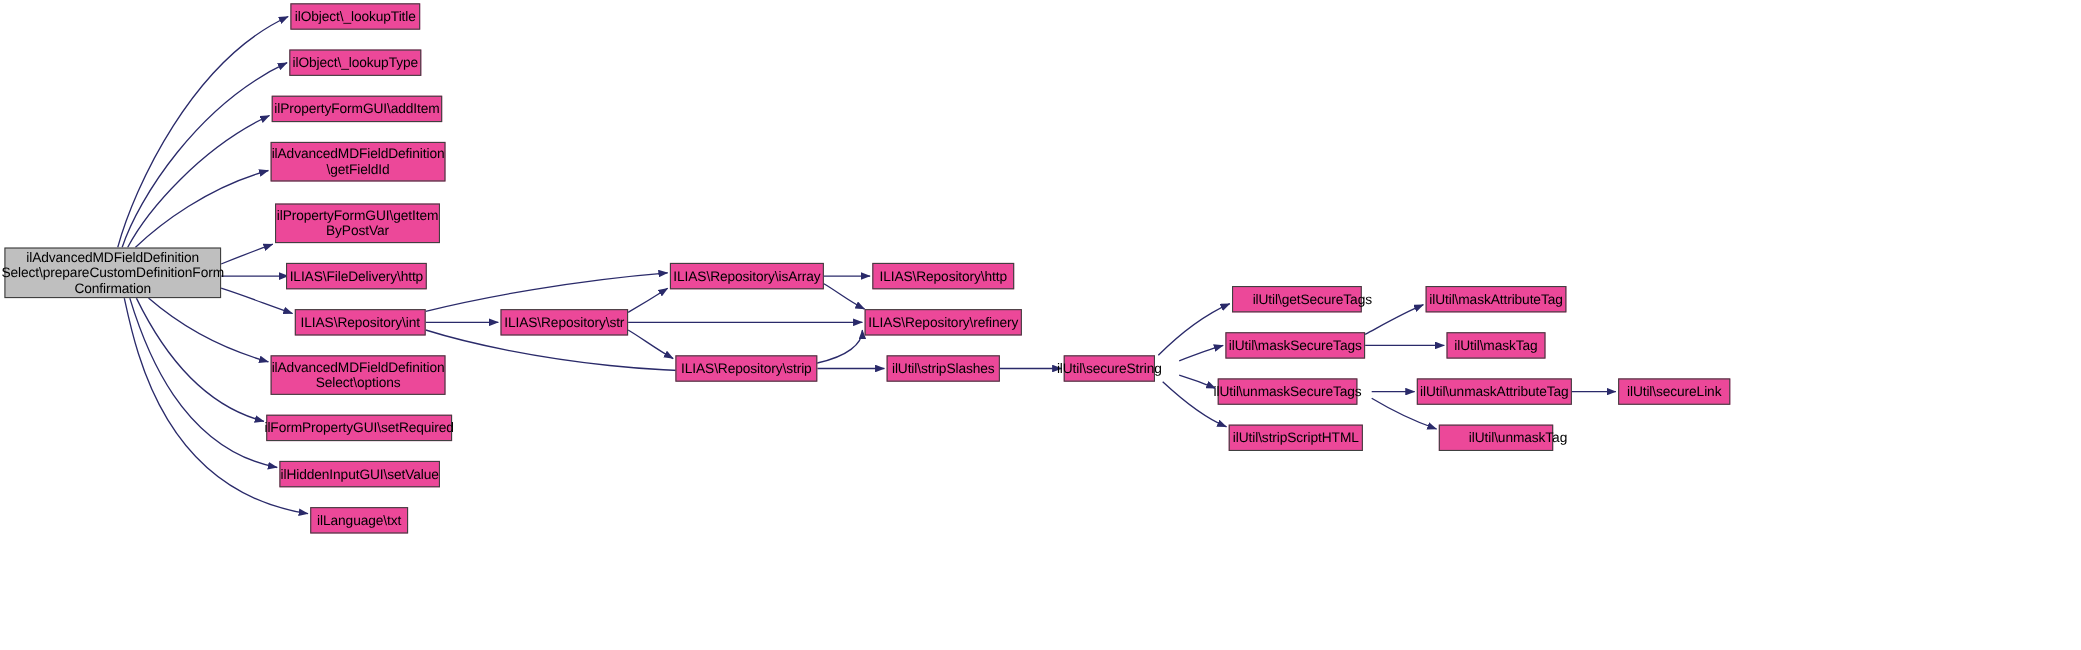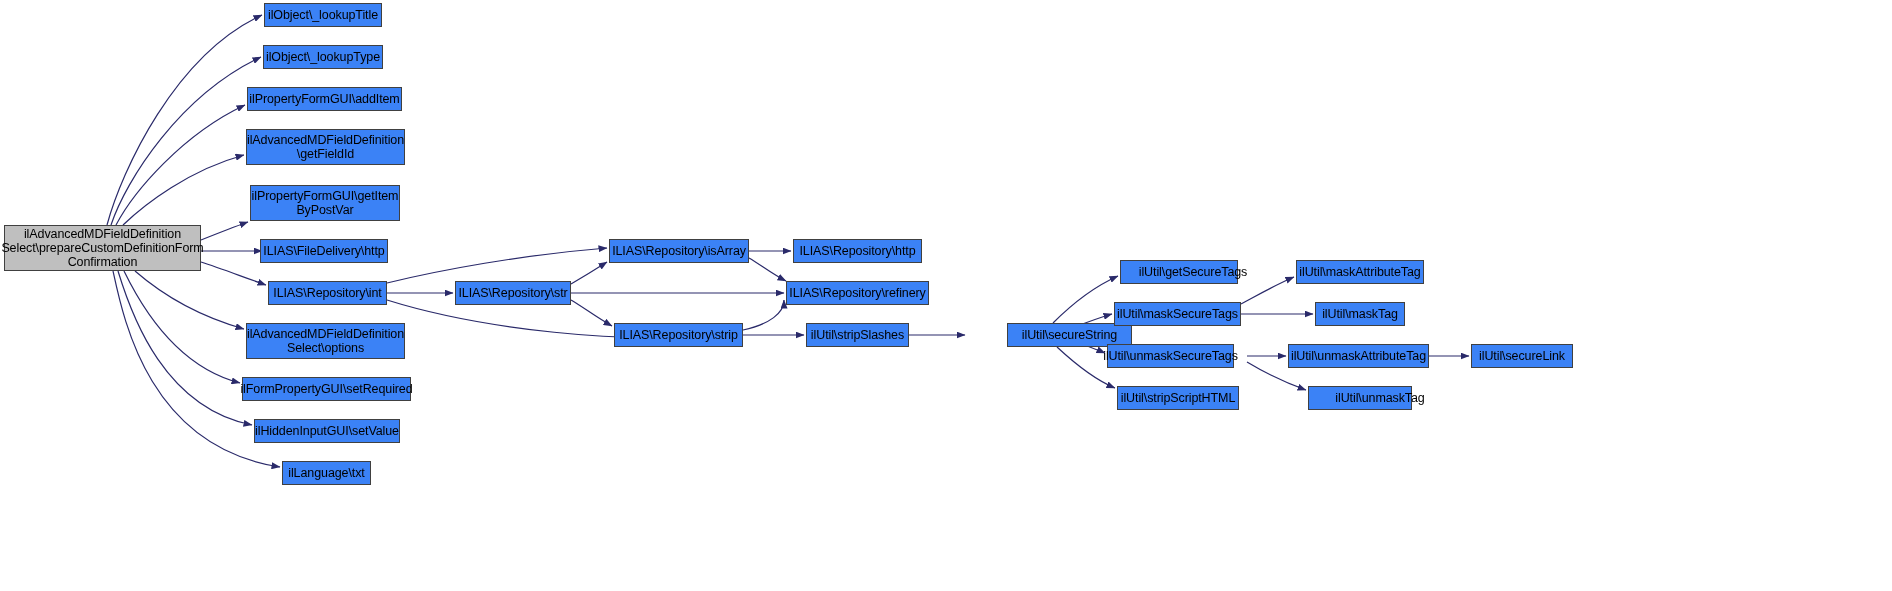--- a/index.html
+++ b/index.html
@@ -21,21 +21,21 @@
     left: 0;
     top: 0;
     width: 1892px;
     height: 591px;
     pointer-events: none;
   }
   .node {
     position: absolute;
     box-sizing: border-box;
     border: 1px solid #404040;
-    background: #3b82f6;
+    background: #ec4899;
     color: #000000;
     font-size: 12.5px;
     line-height: 14px;
     display: flex;
     align-items: center;
     justify-content: center;
     text-align: center;
     white-space: pre-line;
     letter-spacing: -0.1px;
     z-index: 5;
@@ -110,21 +110,21 @@
 Select\options</span></div>
       <div class="node" style="left: 242px; top: 377px; width: 169px; height: 24px;"><span class="node-label">ilFormPropertyGUI\setRequired</span></div>
       <div class="node" style="left: 254px; top: 419px; width: 146px; height: 24px;"><span class="node-label">ilHiddenInputGUI\setValue</span></div>
       <div class="node" style="left: 282px; top: 461px; width: 89px; height: 24px;"><span class="node-label">ilLanguage\txt</span></div>
       <div class="node" style="left: 455px; top: 281px; width: 116px; height: 24px;"><span class="node-label">ILIAS\Repository\str</span></div>
       <div class="node" style="left: 609px; top: 239px; width: 140px; height: 24px;"><span class="node-label">ILIAS\Repository\isArray</span></div>
       <div class="node" style="left: 614px; top: 323px; width: 129px; height: 24px;"><span class="node-label">ILIAS\Repository\strip</span></div>
       <div class="node" style="left: 793px; top: 239px; width: 129px; height: 24px;"><span class="node-label">ILIAS\Repository\http</span></div>
       <div class="node" style="left: 786px; top: 281px; width: 143px; height: 24px;"><span class="node-label">ILIAS\Repository\refinery</span></div>
       <div class="node" style="left: 806px; top: 323px; width: 103px; height: 24px;"><span class="node-label">ilUtil\stripSlashes</span></div>
-      <div class="node" style="left: 967px; top: 323px; width: 125px; height: 24px; margin-left: 40px;"><span class="node-label">ilUtil\secureString</span></div>
+      <div class="node" style="left: 967px; top: 323px; width: 83px; height: 24px;"><span class="node-label">ilUtil\secureString</span></div>
       <div class="node" style="left: 1120px; top: 260px; width: 118px; height: 24px; padding-left: 28px;"><span class="node-label">ilUtil\getSecureTags</span></div>
       <div class="node" style="left: 1114px; top: 302px; width: 127px; height: 24px;"><span class="node-label">ilUtil\maskSecureTags</span></div>
       <div class="node" style="left: 1107px; top: 344px; width: 127px; height: 24px;"><span class="node-label">ilUtil\unmaskSecureTags</span></div>
       <div class="node" style="left: 1117px; top: 386px; width: 122px; height: 24px;"><span class="node-label">ilUtil\stripScriptHTML</span></div>
       <div class="node" style="left: 1296px; top: 260px; width: 128px; height: 24px;"><span class="node-label">ilUtil\maskAttributeTag</span></div>
       <div class="node" style="left: 1315px; top: 302px; width: 90px; height: 24px;"><span class="node-label">ilUtil\maskTag</span></div>
       <div class="node" style="left: 1288px; top: 344px; width: 141px; height: 24px;"><span class="node-label">ilUtil\unmaskAttributeTag</span></div>
       <div class="node" style="left: 1308px; top: 386px; width: 104px; height: 24px; padding-left: 40px;"><span class="node-label">ilUtil\unmaskTag</span></div>
       <div class="node" style="left: 1471px; top: 344px; width: 102px; height: 24px;"><span class="node-label">ilUtil\secureLink</span></div>
     </div>

